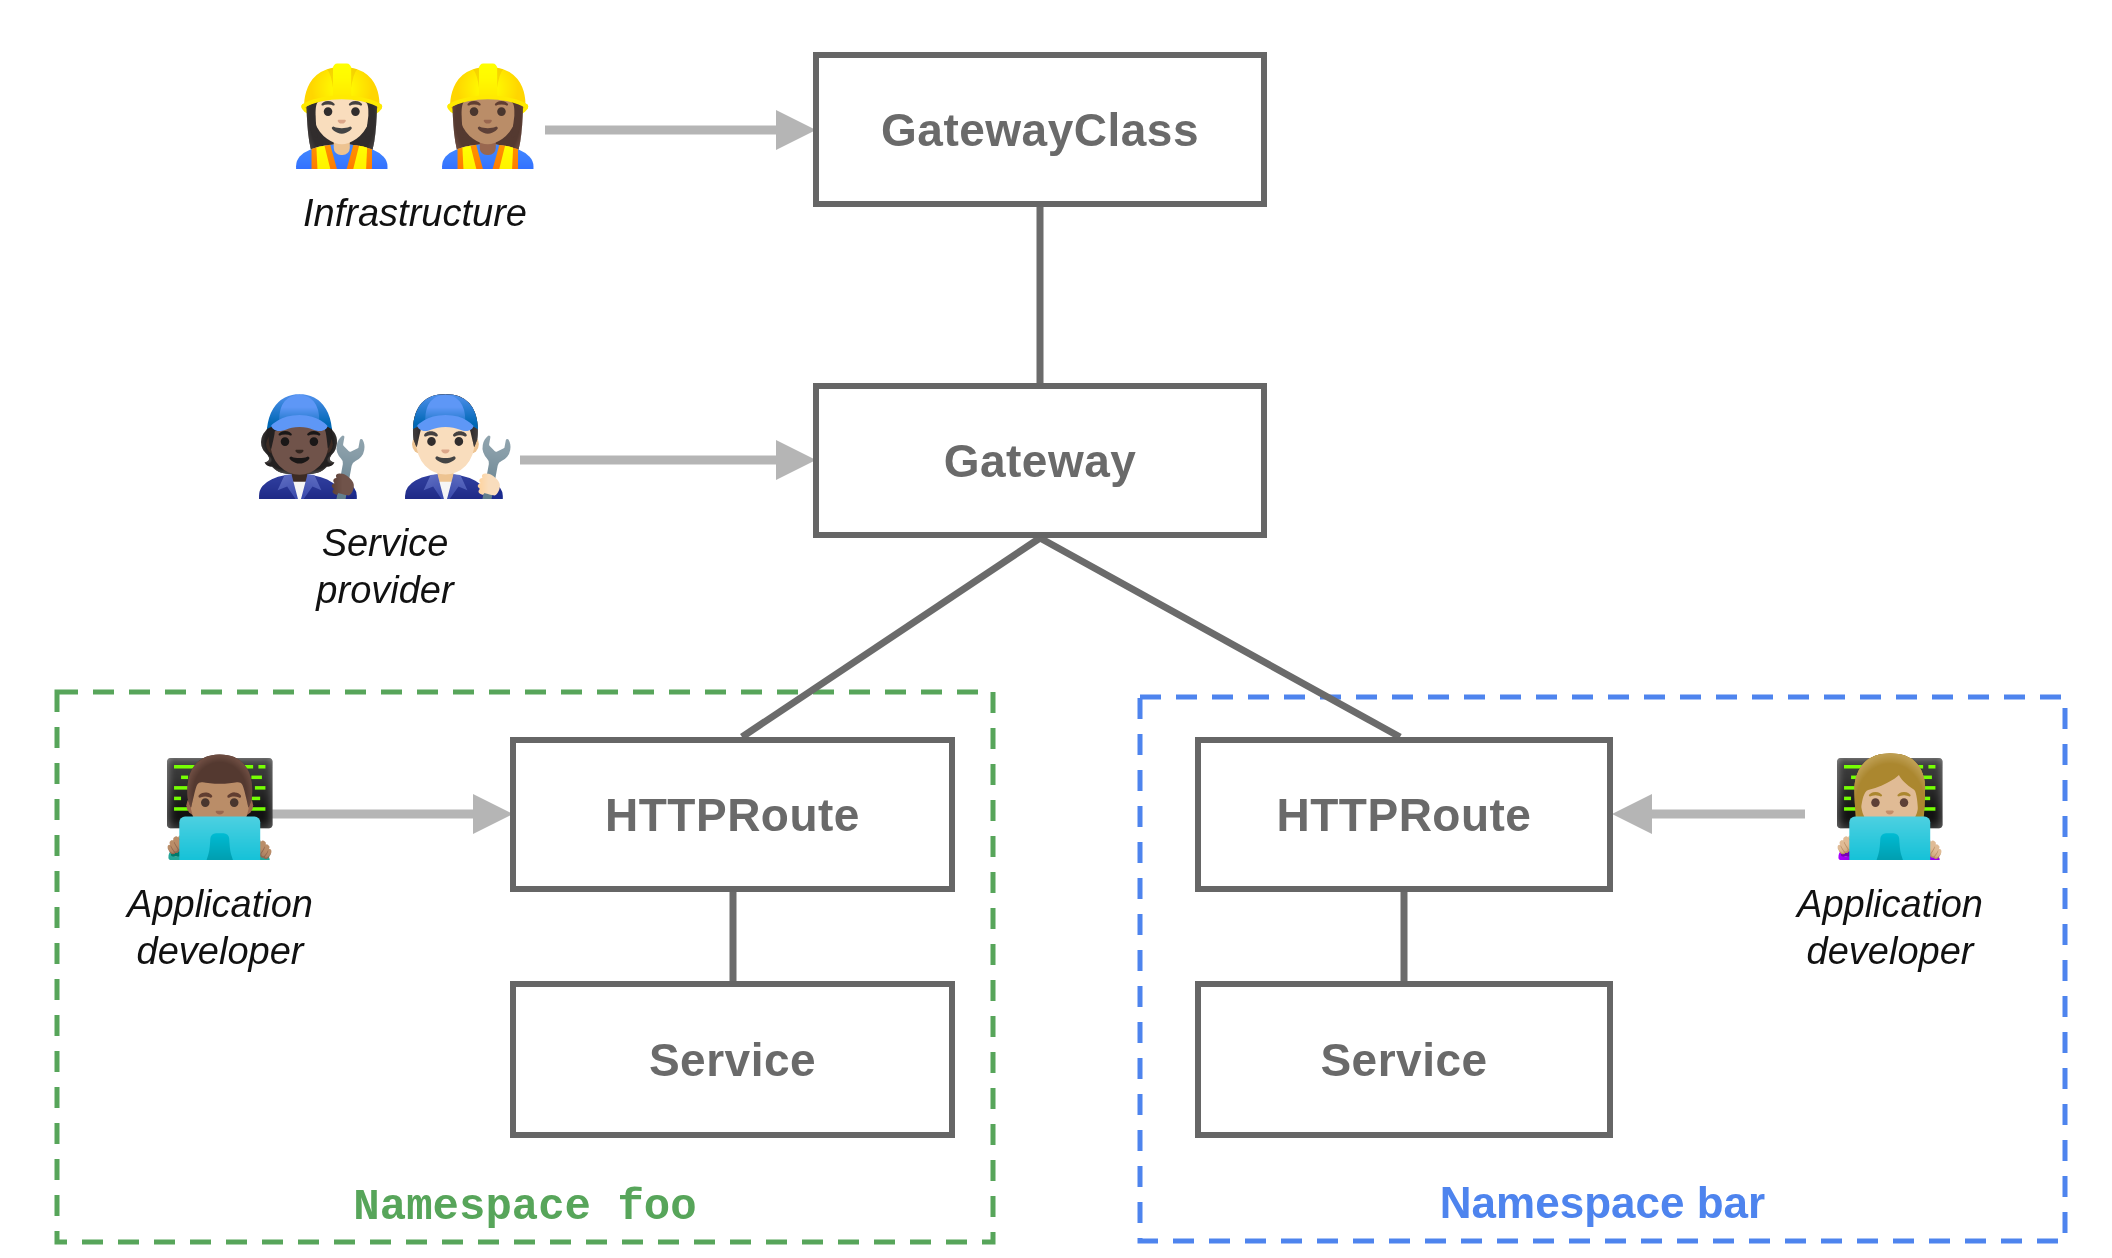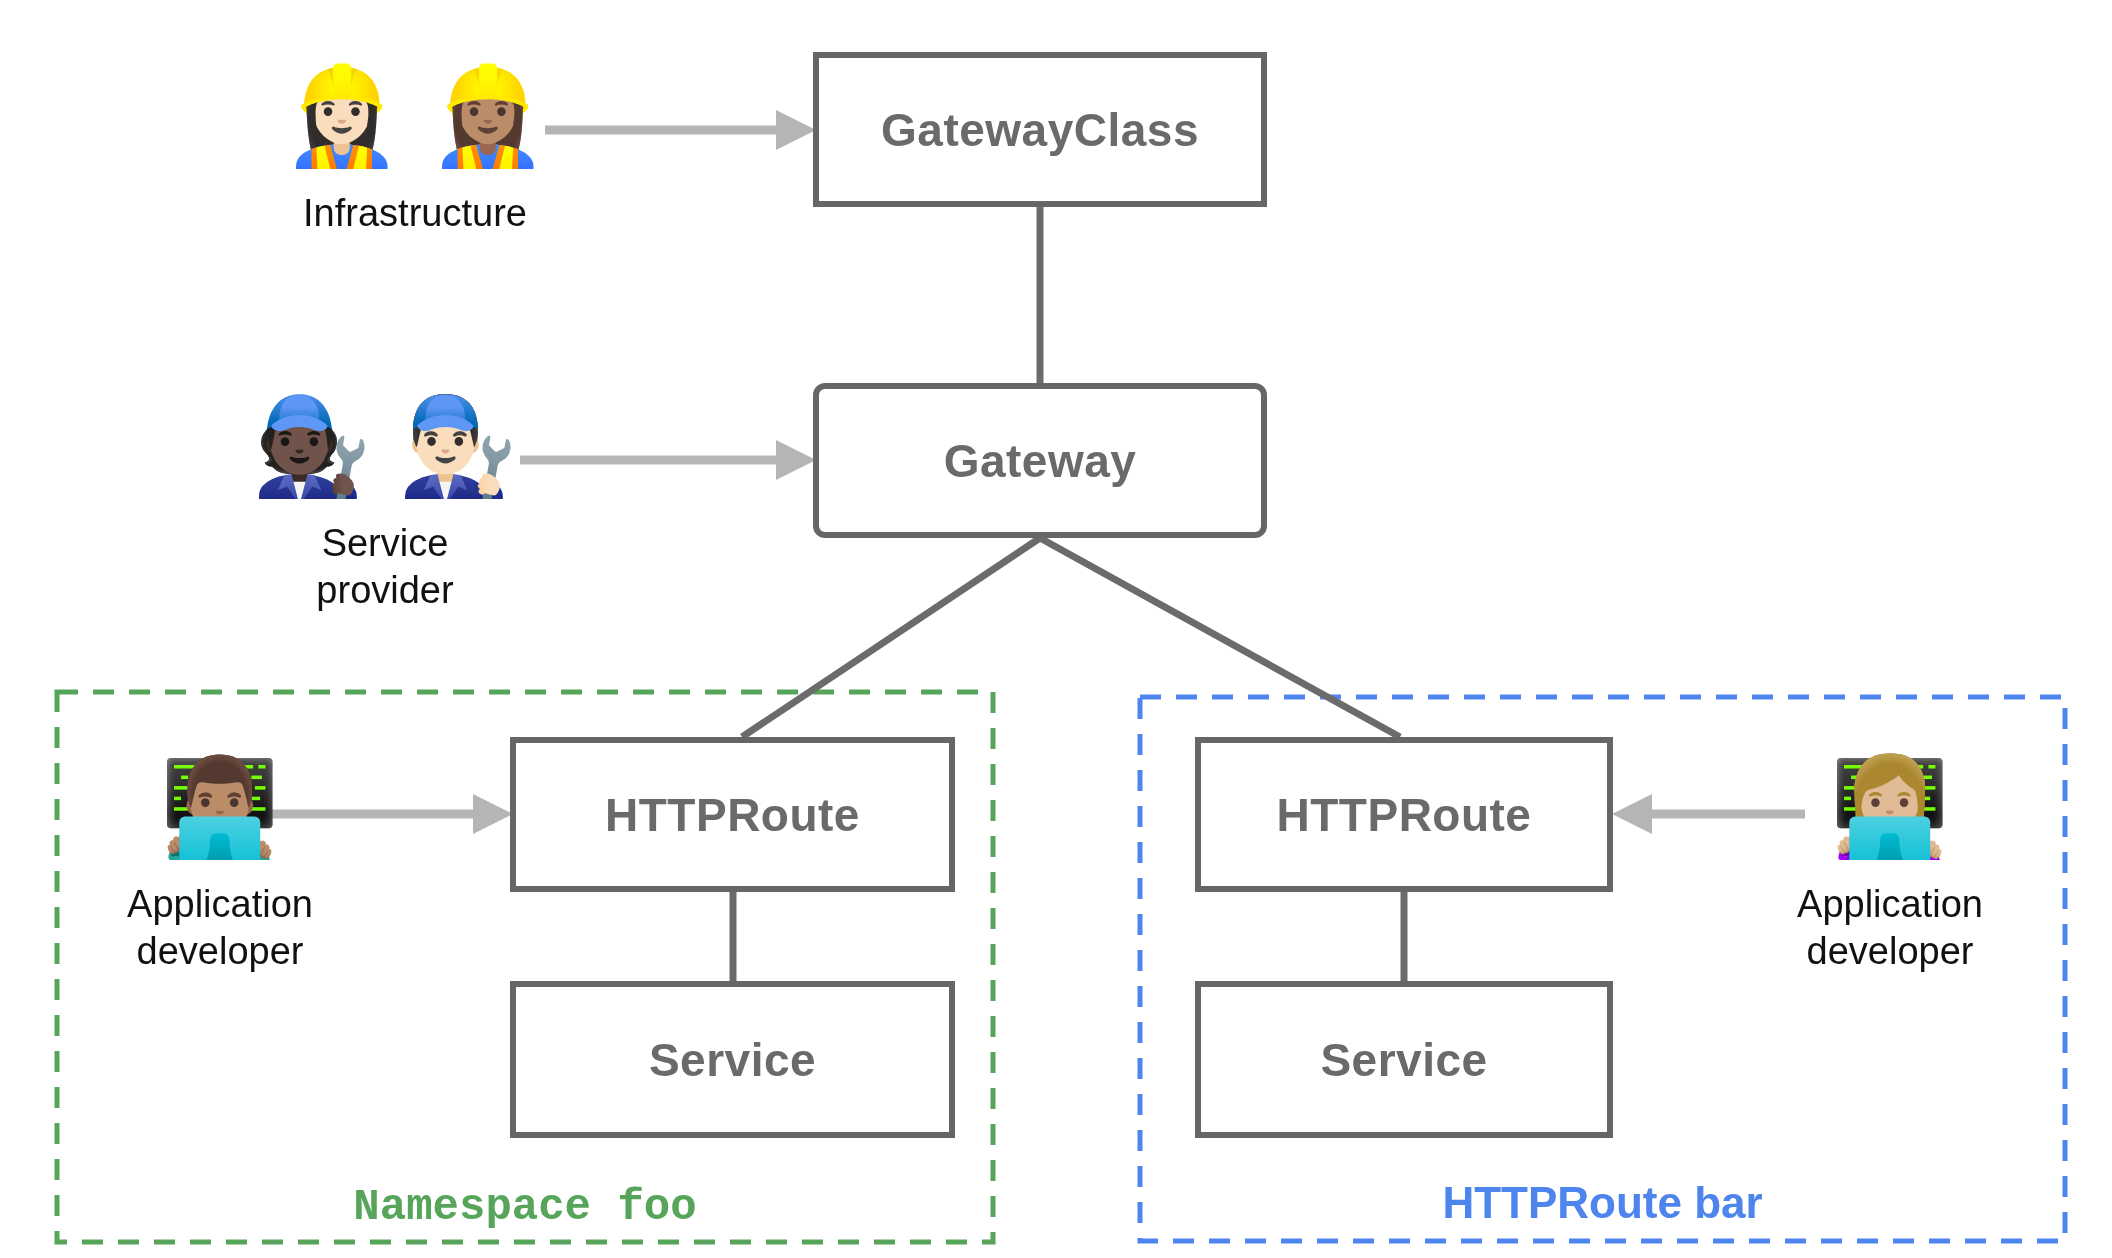--- a/index.html
+++ b/index.html
@@ -25,21 +25,21 @@
     display: flex;
     align-items: center;
     justify-content: center;
     font-weight: bold;
     font-size: 46px;
     letter-spacing: 0.5px;
     color: #6a6a6a;
     z-index: 2;
   }
   .node-gatewayclass { left: 813px; top: 52px;  width: 454px; height: 155px; }
-  .node-gateway      { left: 813px; top: 383px; width: 454px; height: 155px; border-radius: 12px; }
+  .node-gateway      { left: 813px; top: 383px; width: 454px; height: 155px; }
   .node-httproute-foo{ left: 510px; top: 737px; width: 445px; height: 155px; }
   .node-service-foo  { left: 510px; top: 981px; width: 445px; height: 157px; }
   .node-httproute-bar{ left: 1195px; top: 737px; width: 418px; height: 155px; }
   .node-service-bar  { left: 1195px; top: 981px; width: 418px; height: 157px; }
 
   .persona {
     position: absolute;
     text-align: center;
     z-index: 3;
     color: #111111;
@@ -48,20 +48,21 @@
     display: block;
     font-size: 96px;
     line-height: 148px;
     white-space: nowrap;
   }
   .persona .plabel {
     display: block;
     font-size: 38px;
     line-height: 47px;
     color: #111111;
+    font-style: italic;
   }
   .persona-infra   { left: 170px;  top: 42px;  width: 490px; }
   .persona-cluster { left: 140px;  top: 372px; width: 490px; }
   .persona-dev-foo { left: 60px;   top: 733px; width: 320px; }
   .persona-dev-bar { left: 1730px; top: 733px; width: 320px; }
 
   .ns-label {
     position: absolute;
     z-index: 2;
     font-weight: bold;
@@ -141,15 +142,15 @@
     <span class="plabel">developer</span>
   </div>
 
   <div class="persona persona-dev-bar">
     <span class="emoji">👩🏼‍💻</span>
     <span class="plabel">Application</span>
     <span class="plabel">developer</span>
   </div>
 
   <div class="ns-label ns-label-foo">Namespace foo</div>
-  <div class="ns-label ns-label-bar">HTTPRoute bar</div>
+  <div class="ns-label ns-label-bar">Namespace bar</div>
 
 </div>
 
 </body></html>

